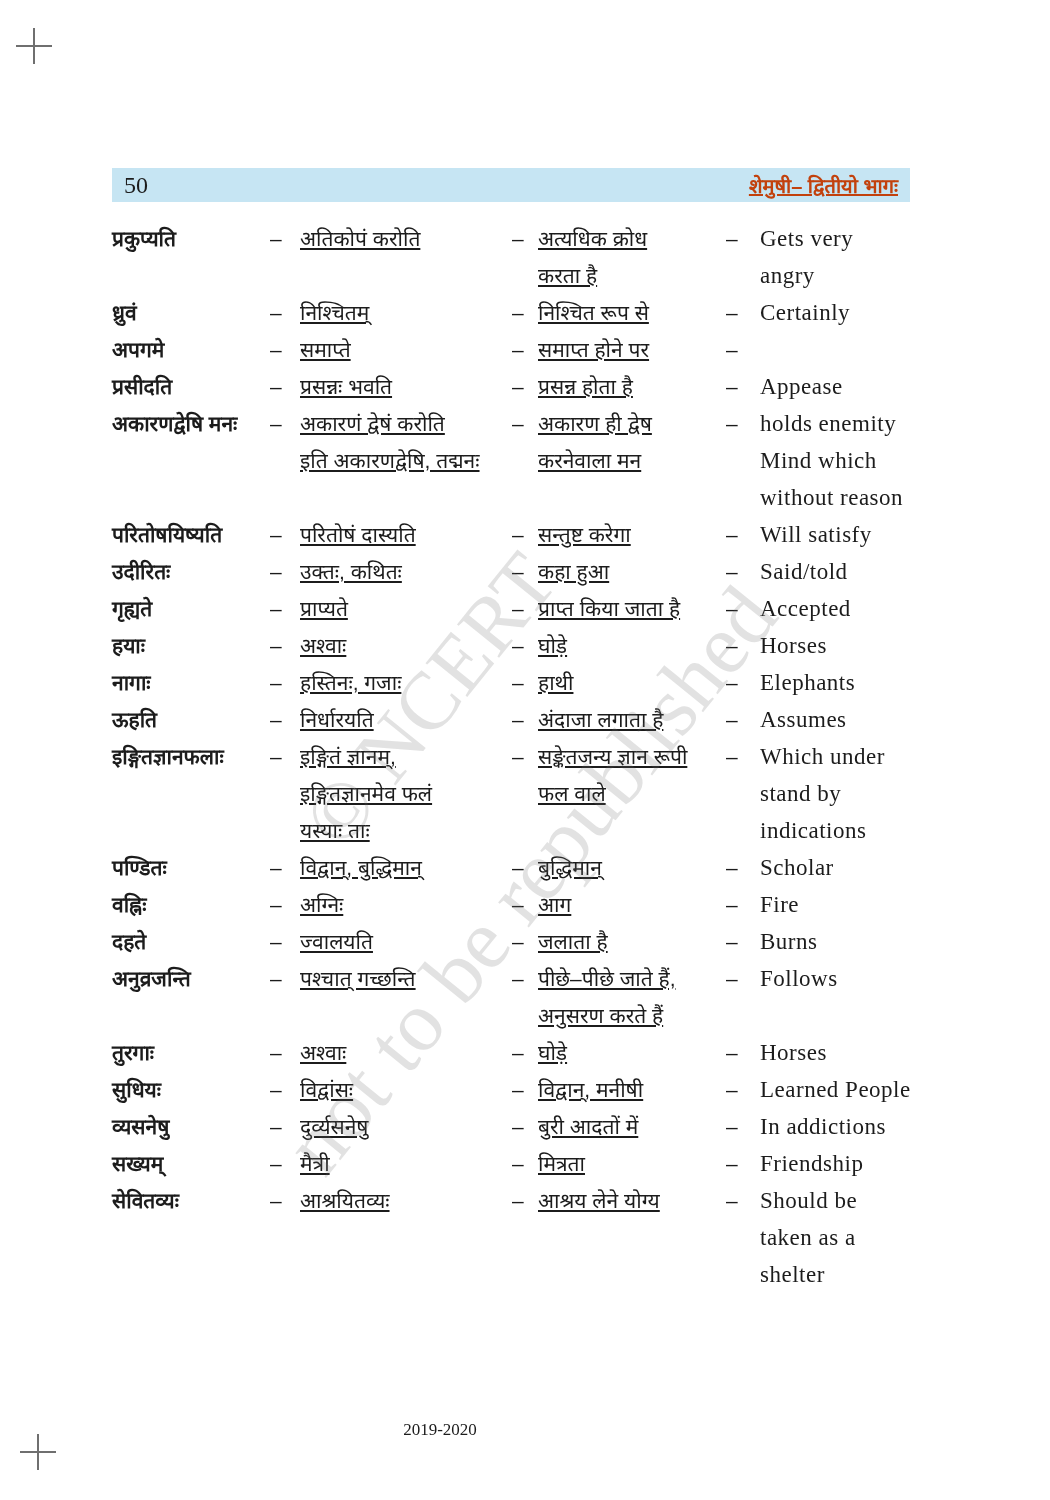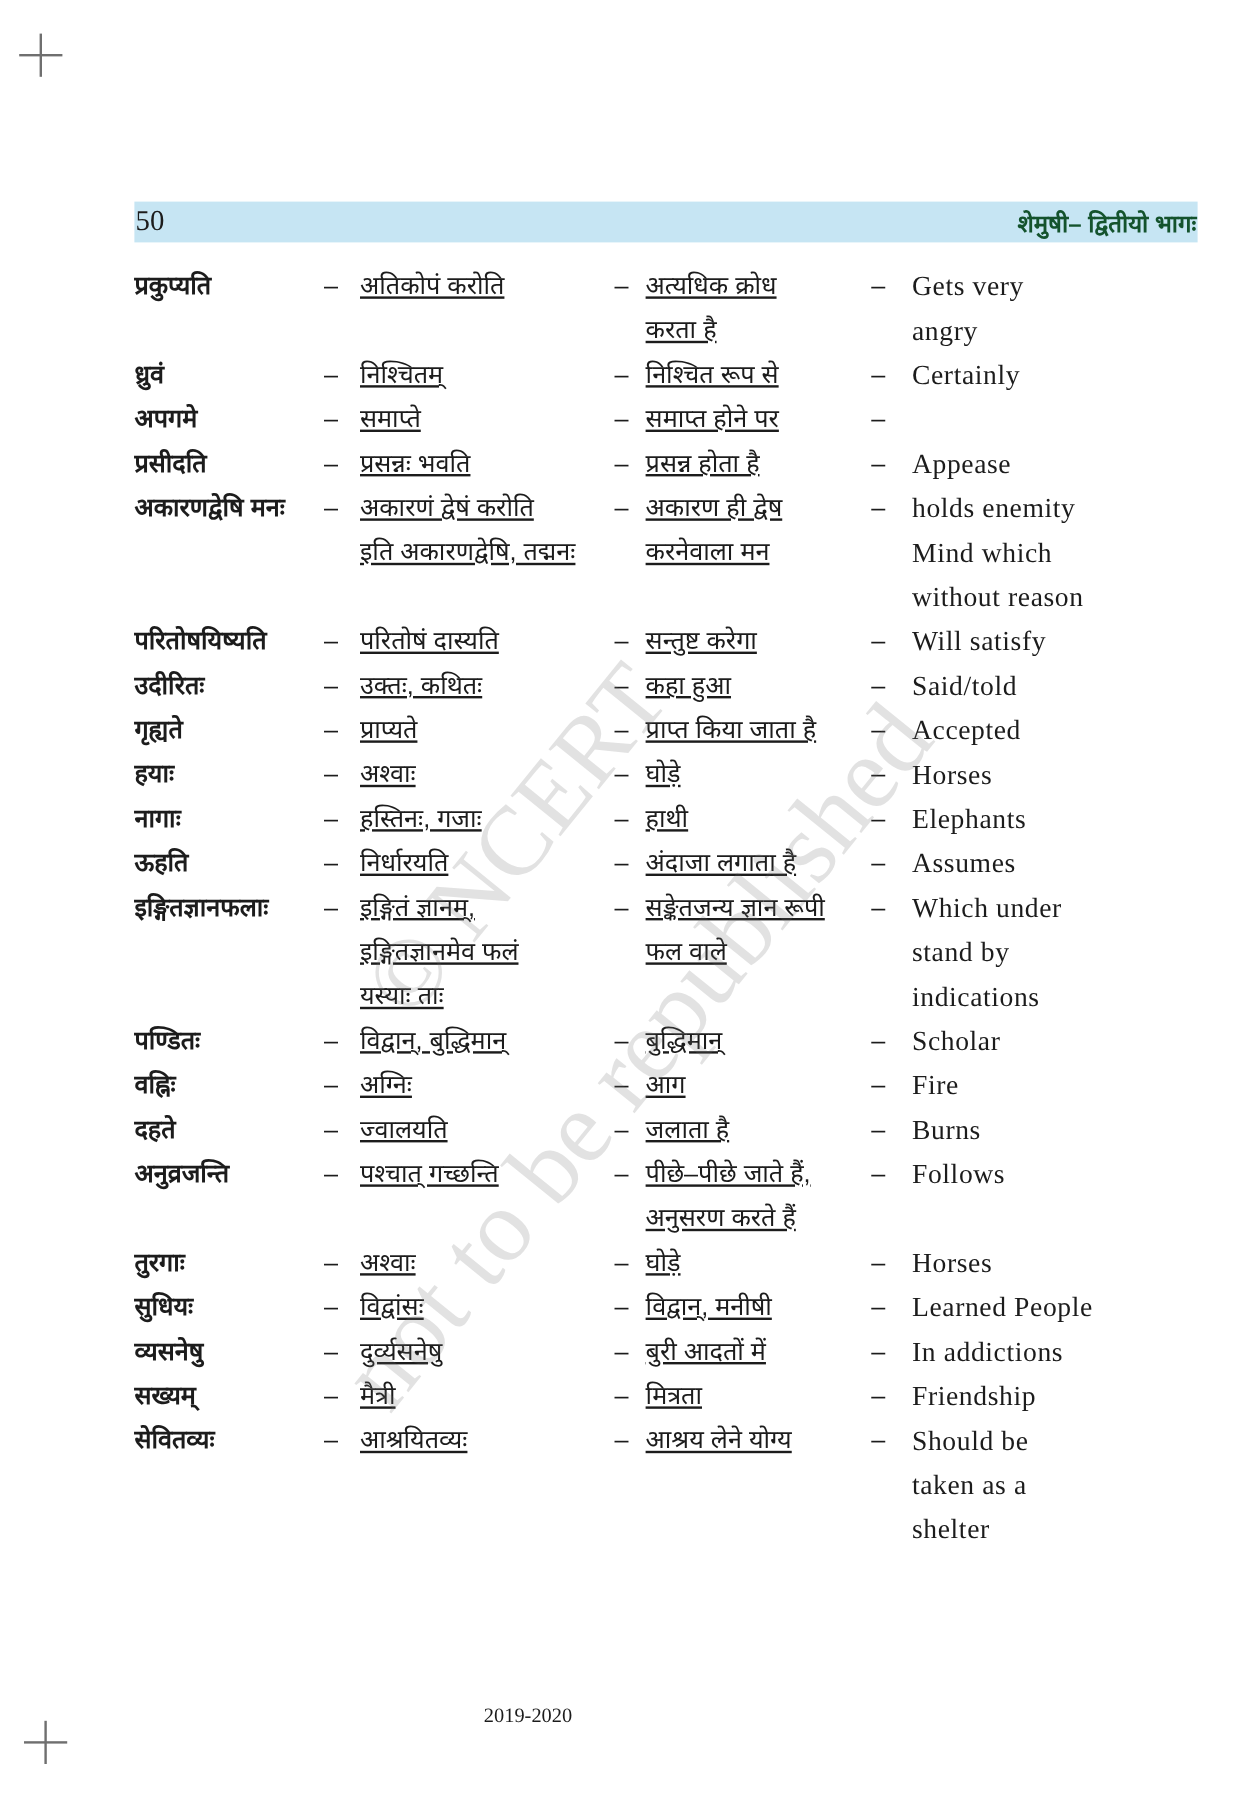--- a/index.html
+++ b/index.html
@@ -41,38 +41,39 @@
   .wm-ncert {
     left: 430px; top: 700px;
     font-size: 82px;
     transform: translate(-50%, -50%) rotate(-51deg);
   }
 
   
   .header-bar {
     position: absolute;
     left: 112px; top: 168px;
-    width: 886px; height: 34px;
+    width: 798px; height: 34px;
     background: #c6e5f3;
     display: flex;
     justify-content: space-between;
     align-items: center;
-    padding: 0 1px;
+    padding: 0 12px;
     box-sizing: border-box;
     z-index: 2;
   }
   .page-number {
     font-family: "Liberation Serif", serif;
     font-size: 24px;
     color: #1c1c1c;
   }
   .book-title {
     font-size: 20px;
     font-weight: bold;
-    color: #14532d;
+    color: #c2410c;
+    text-decoration: underline;
   }
 
   
   .glossary {
     position: absolute;
     left: 112px; top: 220px;
     width: 850px;
     z-index: 2;
   }
   .row {

